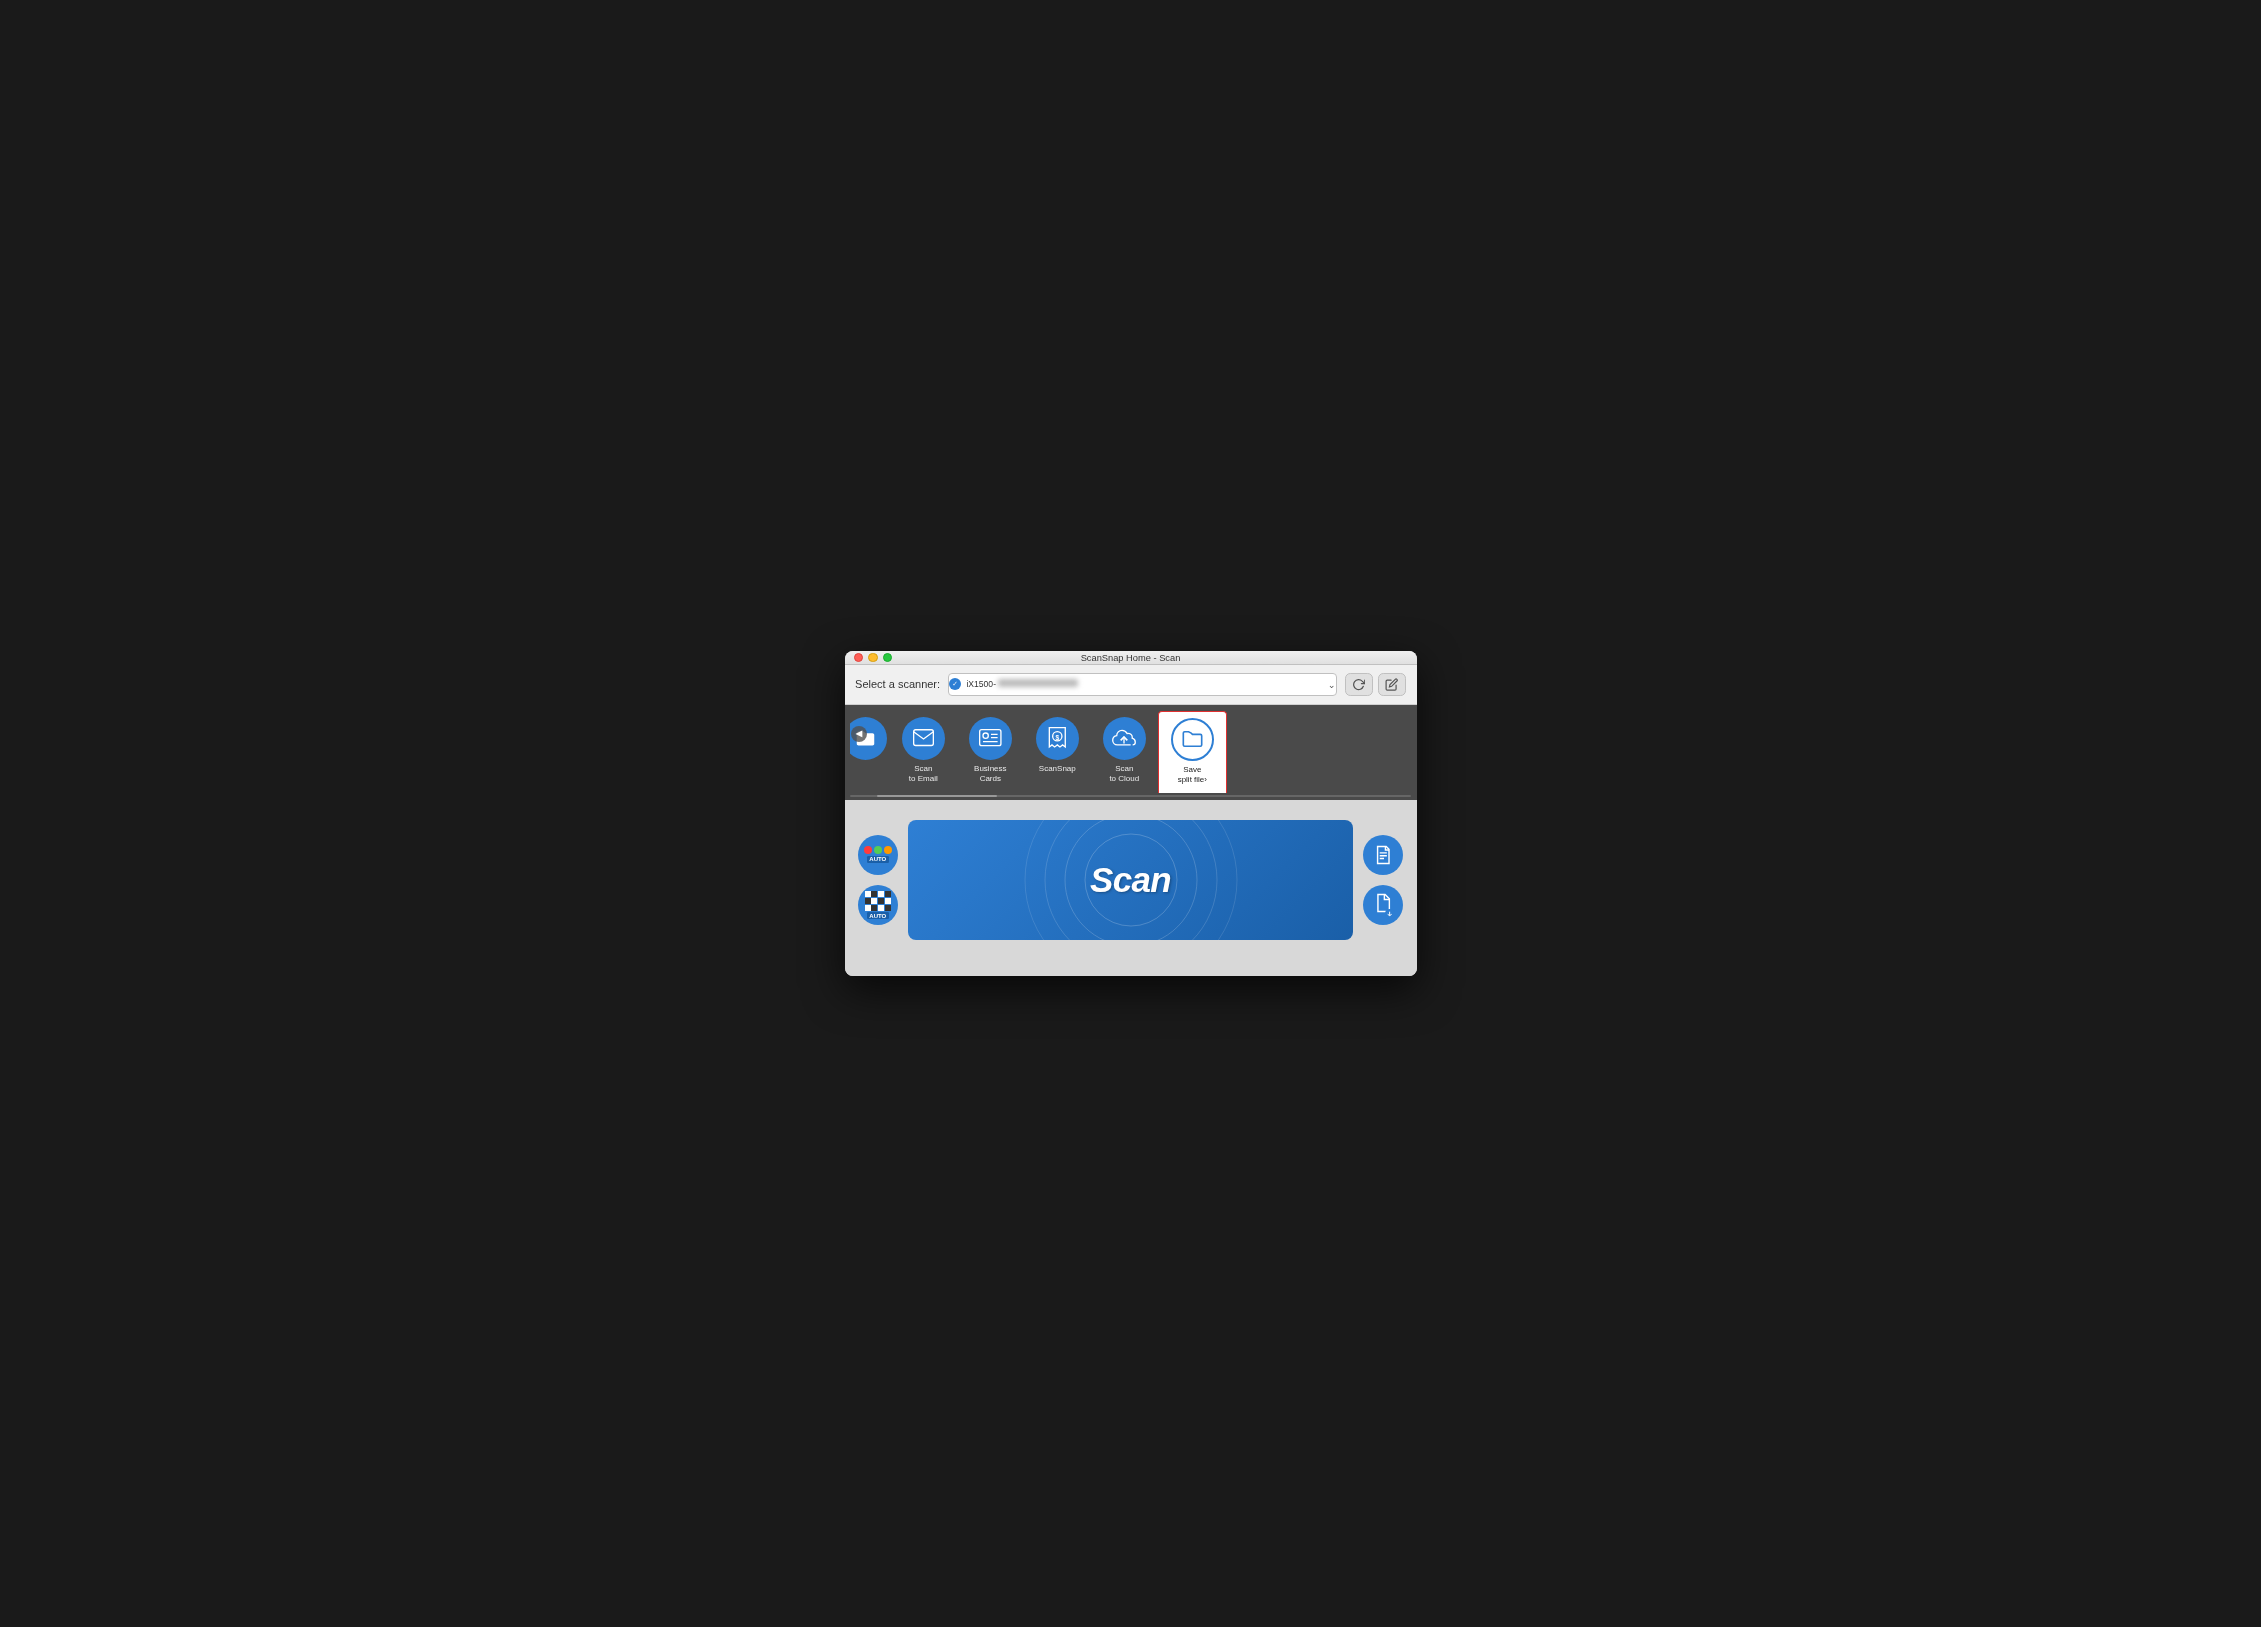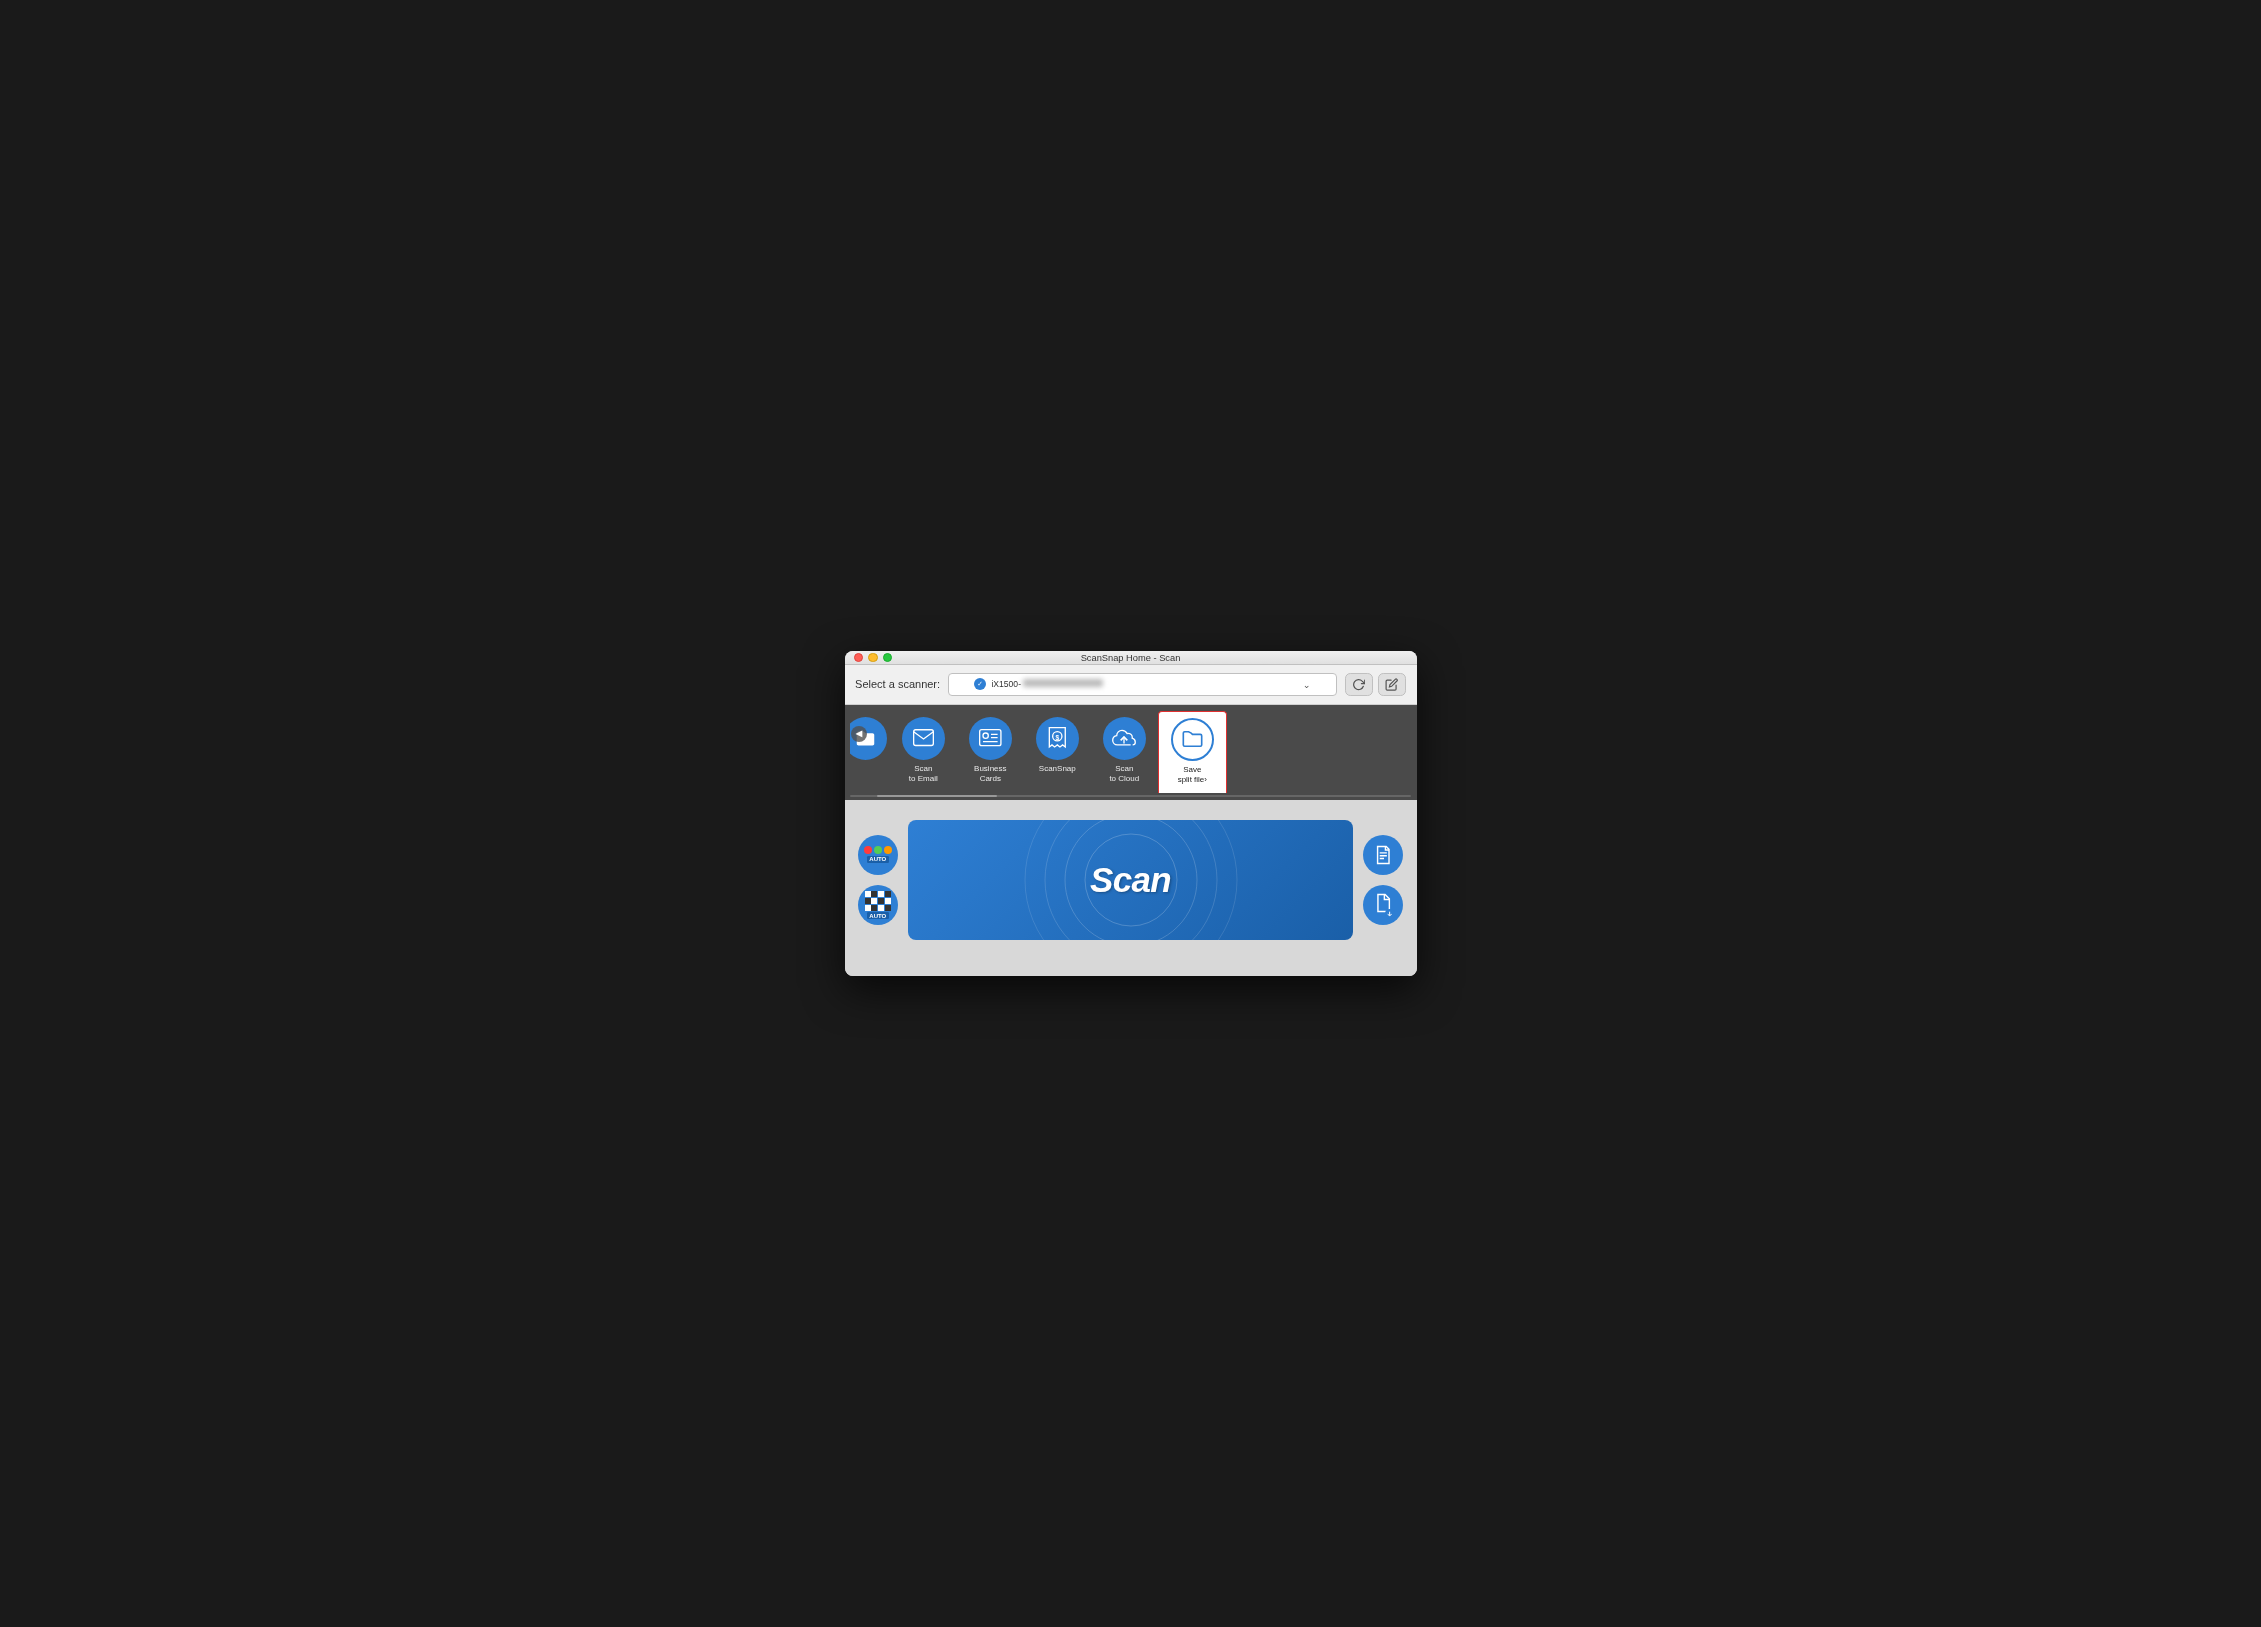--- a/index.html
+++ b/index.html
@@ -76,21 +76,21 @@
     }
 
     .scanner-dropdown {
       flex: 1;
       height: 22.6px;
       border: 0.7px solid #c0c0c0;
       border-radius: 4px;
       background: white;
       display: flex;
       align-items: center;
-      padding: 0 25px;
+      padding: 0 0;
       gap: 5.3px;
     }
 
     .scanner-check {
       width: 12px;
       height: 12px;
       background: #2e7fd4;
       border-radius: 50%;
       display: flex;
       align-items: center;

